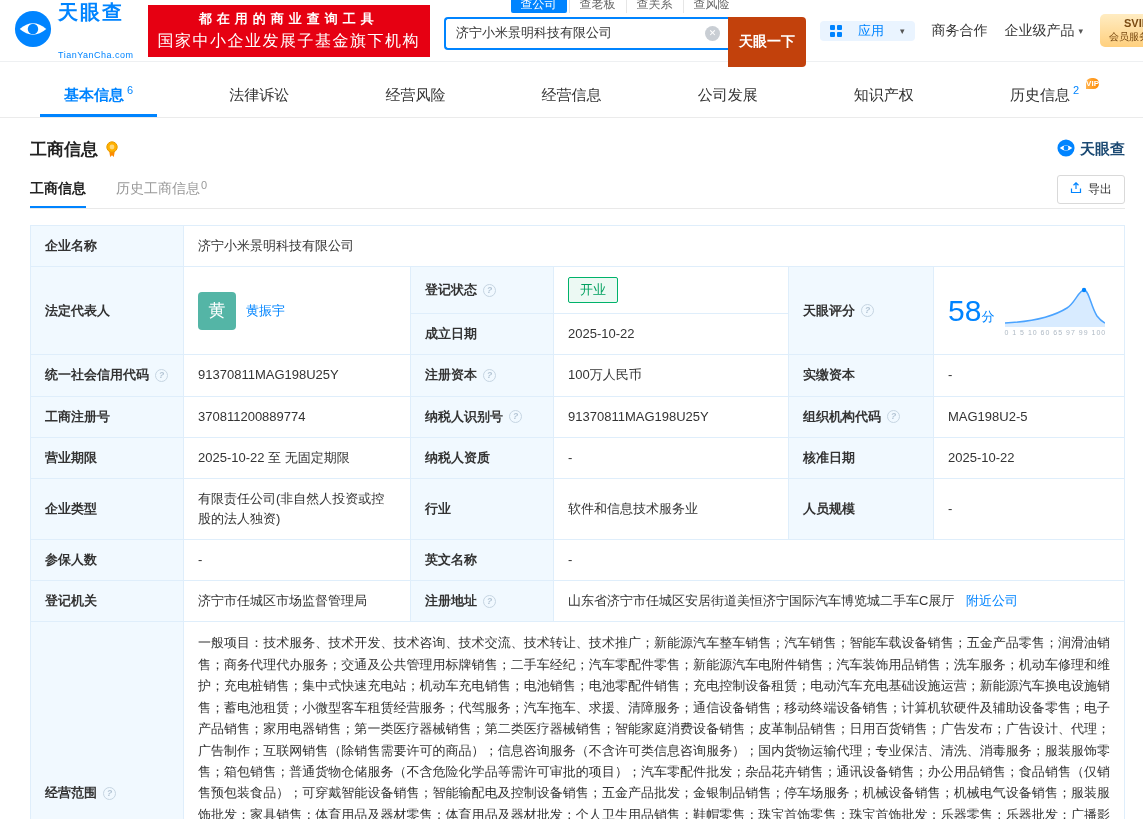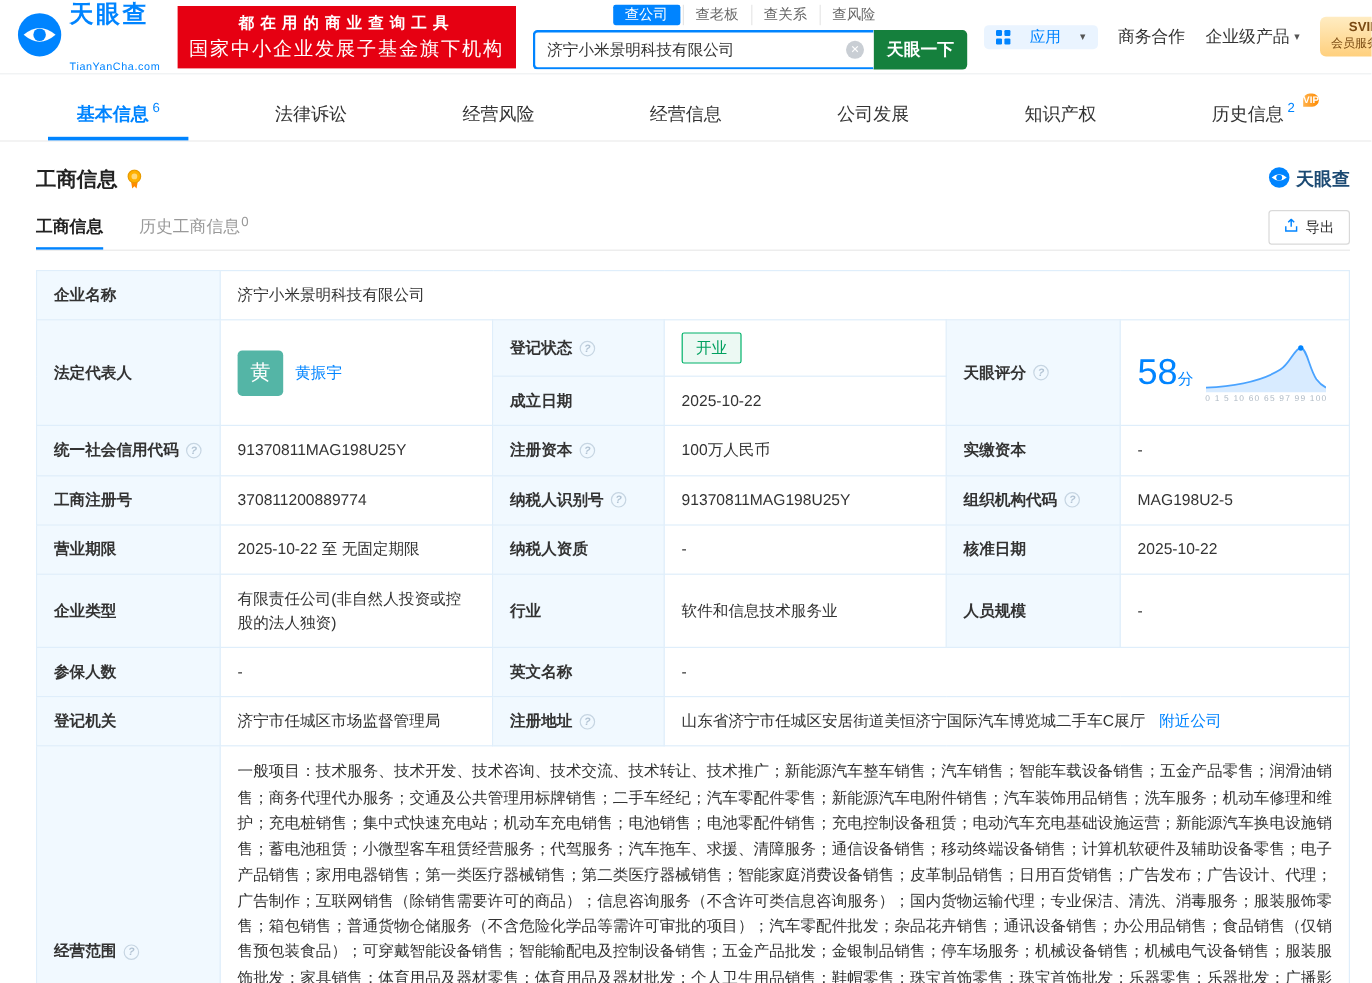--- a/index.html
+++ b/index.html
@@ -19,21 +19,21 @@
   .search-module { display:flex; flex-direction:column; justify-content:center; flex:none;align-items:center; }
   .search-tabs { display:flex; align-items:center; height:19px; margin-bottom:3px; }
   .search-tab { font-size:12px; color:#666; padding:1px 10px; cursor:pointer; line-height:15px; }
   .search-tab + .search-tab { border-left:1px solid #e6e6e6; }
   .search-tab.active { background:#0084ff; color:#fff; border-radius:2px; border-left:none; margin-right:2px; }
   .search-row { display:flex; }
   .search-box { position:relative; width:284px; height:33px; border:2px solid #0084ff; border-right:none; border-radius:4px 0 0 4px; display:flex; align-items:center; background:#fff; }
   .search-input { border:none; outline:none; flex:1; font-size:13px; color:#333; padding:0 28px 0 10px; height:100%; background:transparent; font-family:inherit; }
   .clear-icon { position:absolute; right:8px; width:15px; height:15px; border-radius:50%; background:#c9ced4; color:#fff; font-size:9px; line-height:15px; text-align:center; cursor:pointer; }
   .clear-icon::before { content:"✕"; }
-  .search-btn { width:78px; height:33px; background:#15803d; color:#fff; font-size:14px; font-weight:bold; border:none; border-radius:0 4px 4px 0; cursor:pointer; font-family:inherit; }
+  .search-btn { width:78px; height:50px; background:#c2410c; color:#fff; font-size:14px; font-weight:bold; border:none; border-radius:0 4px 4px 0; cursor:pointer; font-family:inherit; }
   .header-right { margin-left:auto; display:flex; align-items:center; gap:17px; flex:none; }
   .apps-pill { display:flex; align-items:center; gap:16px; background:#eaf4ff; border-radius:4px; padding:1px 10px; color:#0084ff; font-size:13px; cursor:pointer; }
   .grid-icon { width:12px; height:12px; display:grid; grid-template-columns:1fr 1fr; grid-template-rows:1fr 1fr; gap:2px; }
   .grid-icon i { background:#0084ff; border-radius:1px; }
   .caret { font-size:9px; color:#555; }
   .hdr-link { font-size:14px; color:#333; cursor:pointer; display:flex; align-items:center; gap:4px; white-space:nowrap; }
   .vip-badge { background:linear-gradient(180deg,#ffecc2,#ffd07e); border-radius:5px; padding:3px 9px; text-align:center; line-height:1.25; cursor:pointer; }
   .vip-badge .t { font-size:11px; font-weight:bold; color:#7a4a12;text-align:right; }
   .vip-badge .b { font-size:10px; color:#7a4a12; }
   .bell-wrap { position:relative; cursor:pointer; display:flex; }

